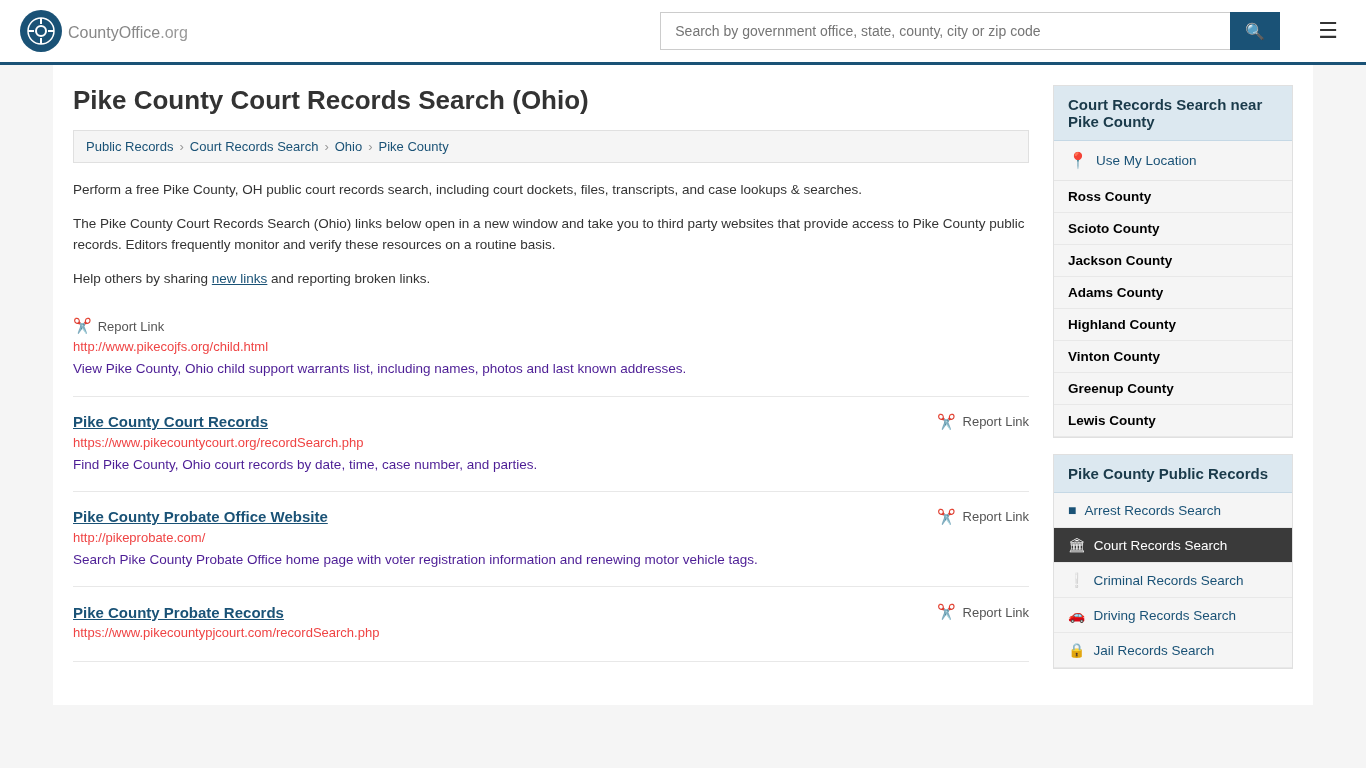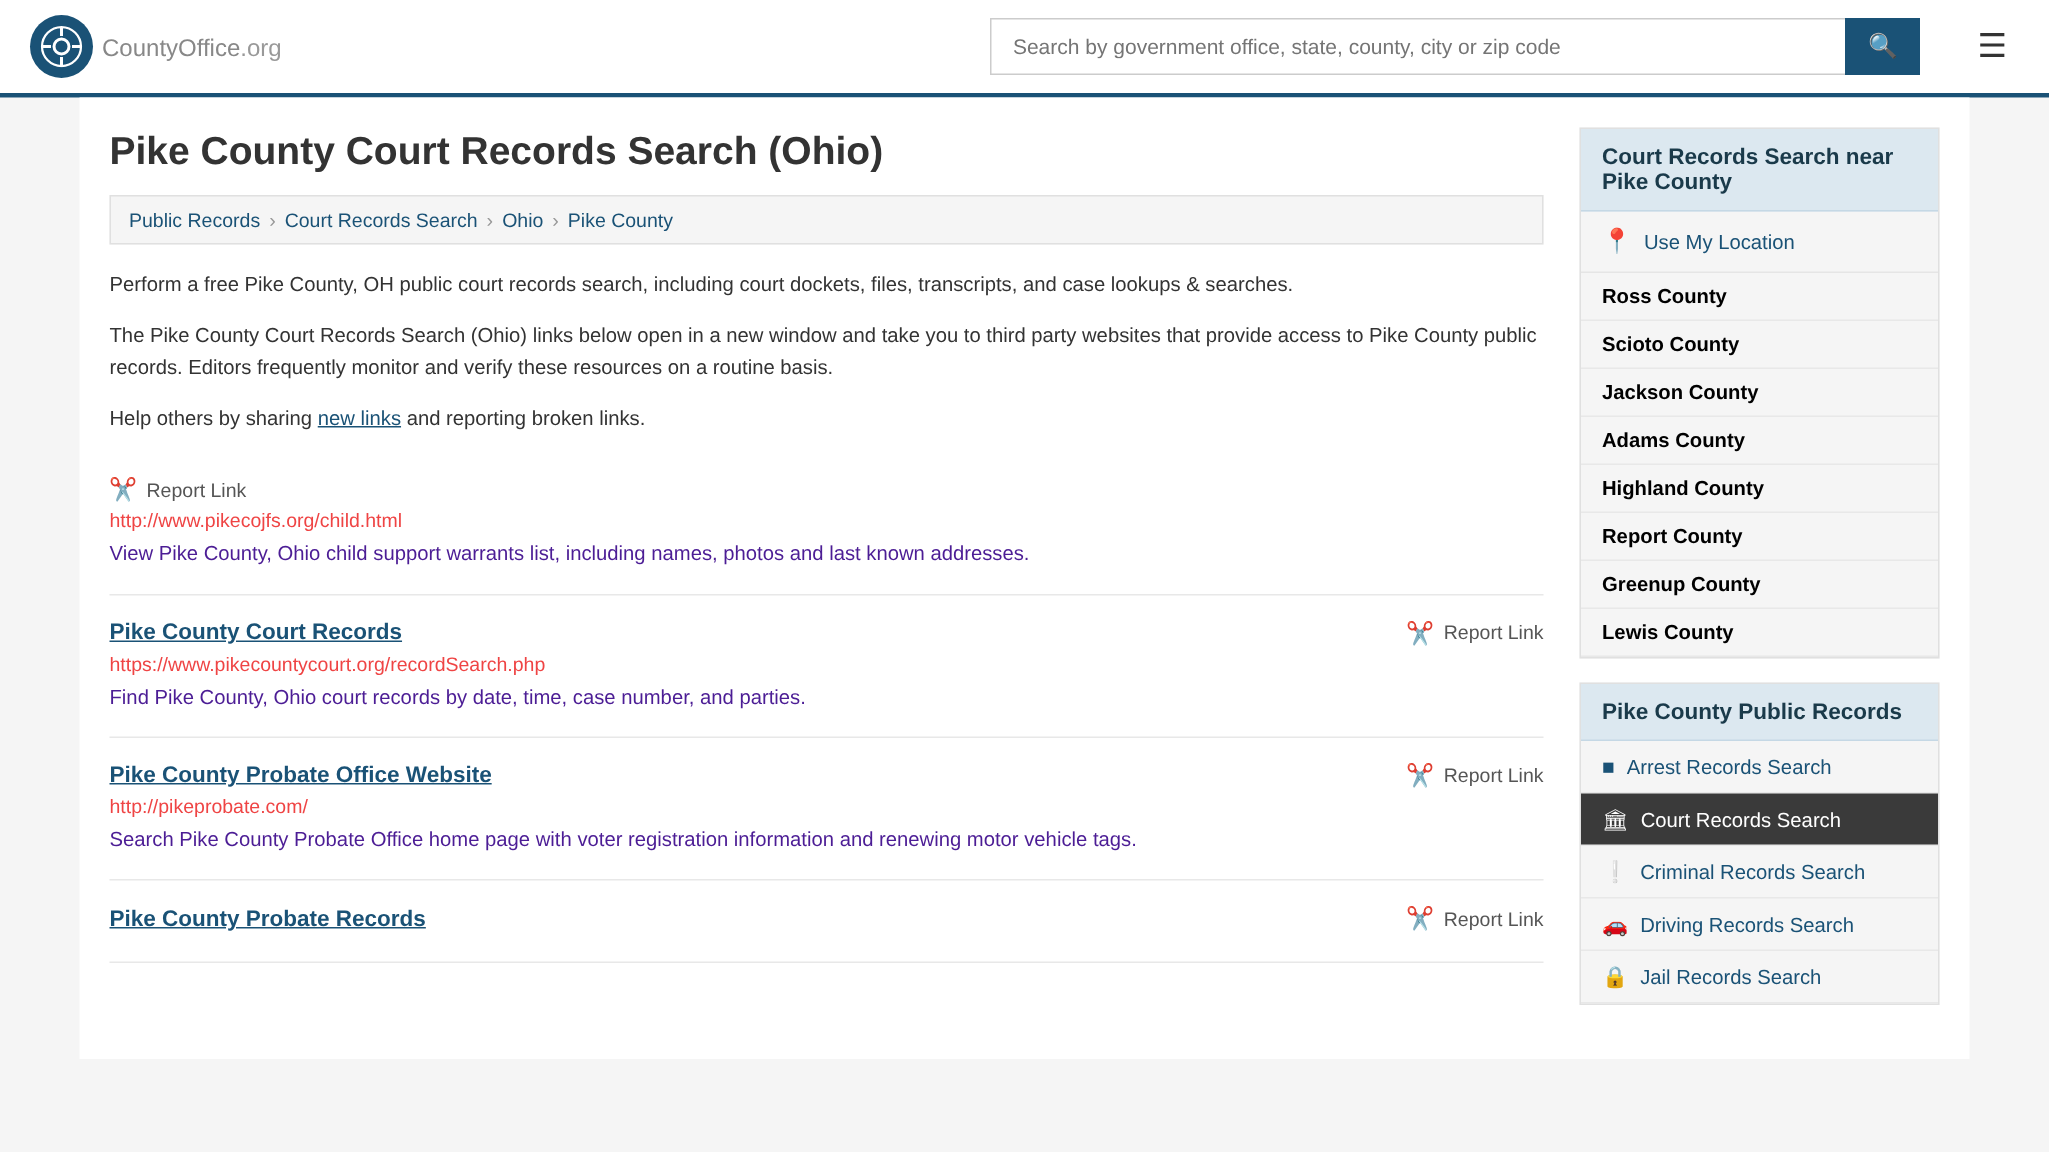--- a/index.html
+++ b/index.html
@@ -305,41 +305,42 @@
       <div class="result-desc">Search Pike County Probate Office home page with voter registration information and renewing motor vehicle tags.</div>
     </div>
         <div class="result-item">
       <div class="result-header">
         <a class="result-title" href="#">Pike County Probate Records</a>
         <button class="report-link-btn">
           <span style="font-size:15px;">✂️</span>
           <span>Report Link</span>
         </button>
       </div>
+      <div class="result-url green" style="cursor:pointer">https://www.pikecountypjcourt.com/recordSearch.php</div>
     </div>
       </div>
   </div>
 
   <aside class="sidebar">
 
     <div class="sidebar-section">
       <div class="sidebar-section-header">Court Records Search near Pike County</div>
 
       <div class="sidebar-use-location">
         <span style="color:#1a5276;font-size:16px;">📍</span>
         <span>Use My Location</span>
       </div>
 
       <div id="county-list">
           <div class="sidebar-county-item"><a href="#">Ross County</a></div>
           <div class="sidebar-county-item"><a href="#">Scioto County</a></div>
           <div class="sidebar-county-item"><a href="#">Jackson County</a></div>
           <div class="sidebar-county-item"><a href="#">Adams County</a></div>
           <div class="sidebar-county-item"><a href="#">Highland County</a></div>
-          <div class="sidebar-county-item"><a href="#">Report County</a></div>
+          <div class="sidebar-county-item"><a href="#">Vinton County</a></div>
           <div class="sidebar-county-item"><a href="#">Greenup County</a></div>
           <div class="sidebar-county-item"><a href="#">Lewis County</a></div>
         </div>
     </div>
 
     <div class="sidebar-section">
       <div class="sidebar-section-header">Pike County Public Records</div>
       <div id="public-records-list">
           <div class="sidebar-pub-rec-item">
             <span style="font-size:14px;">■</span>

